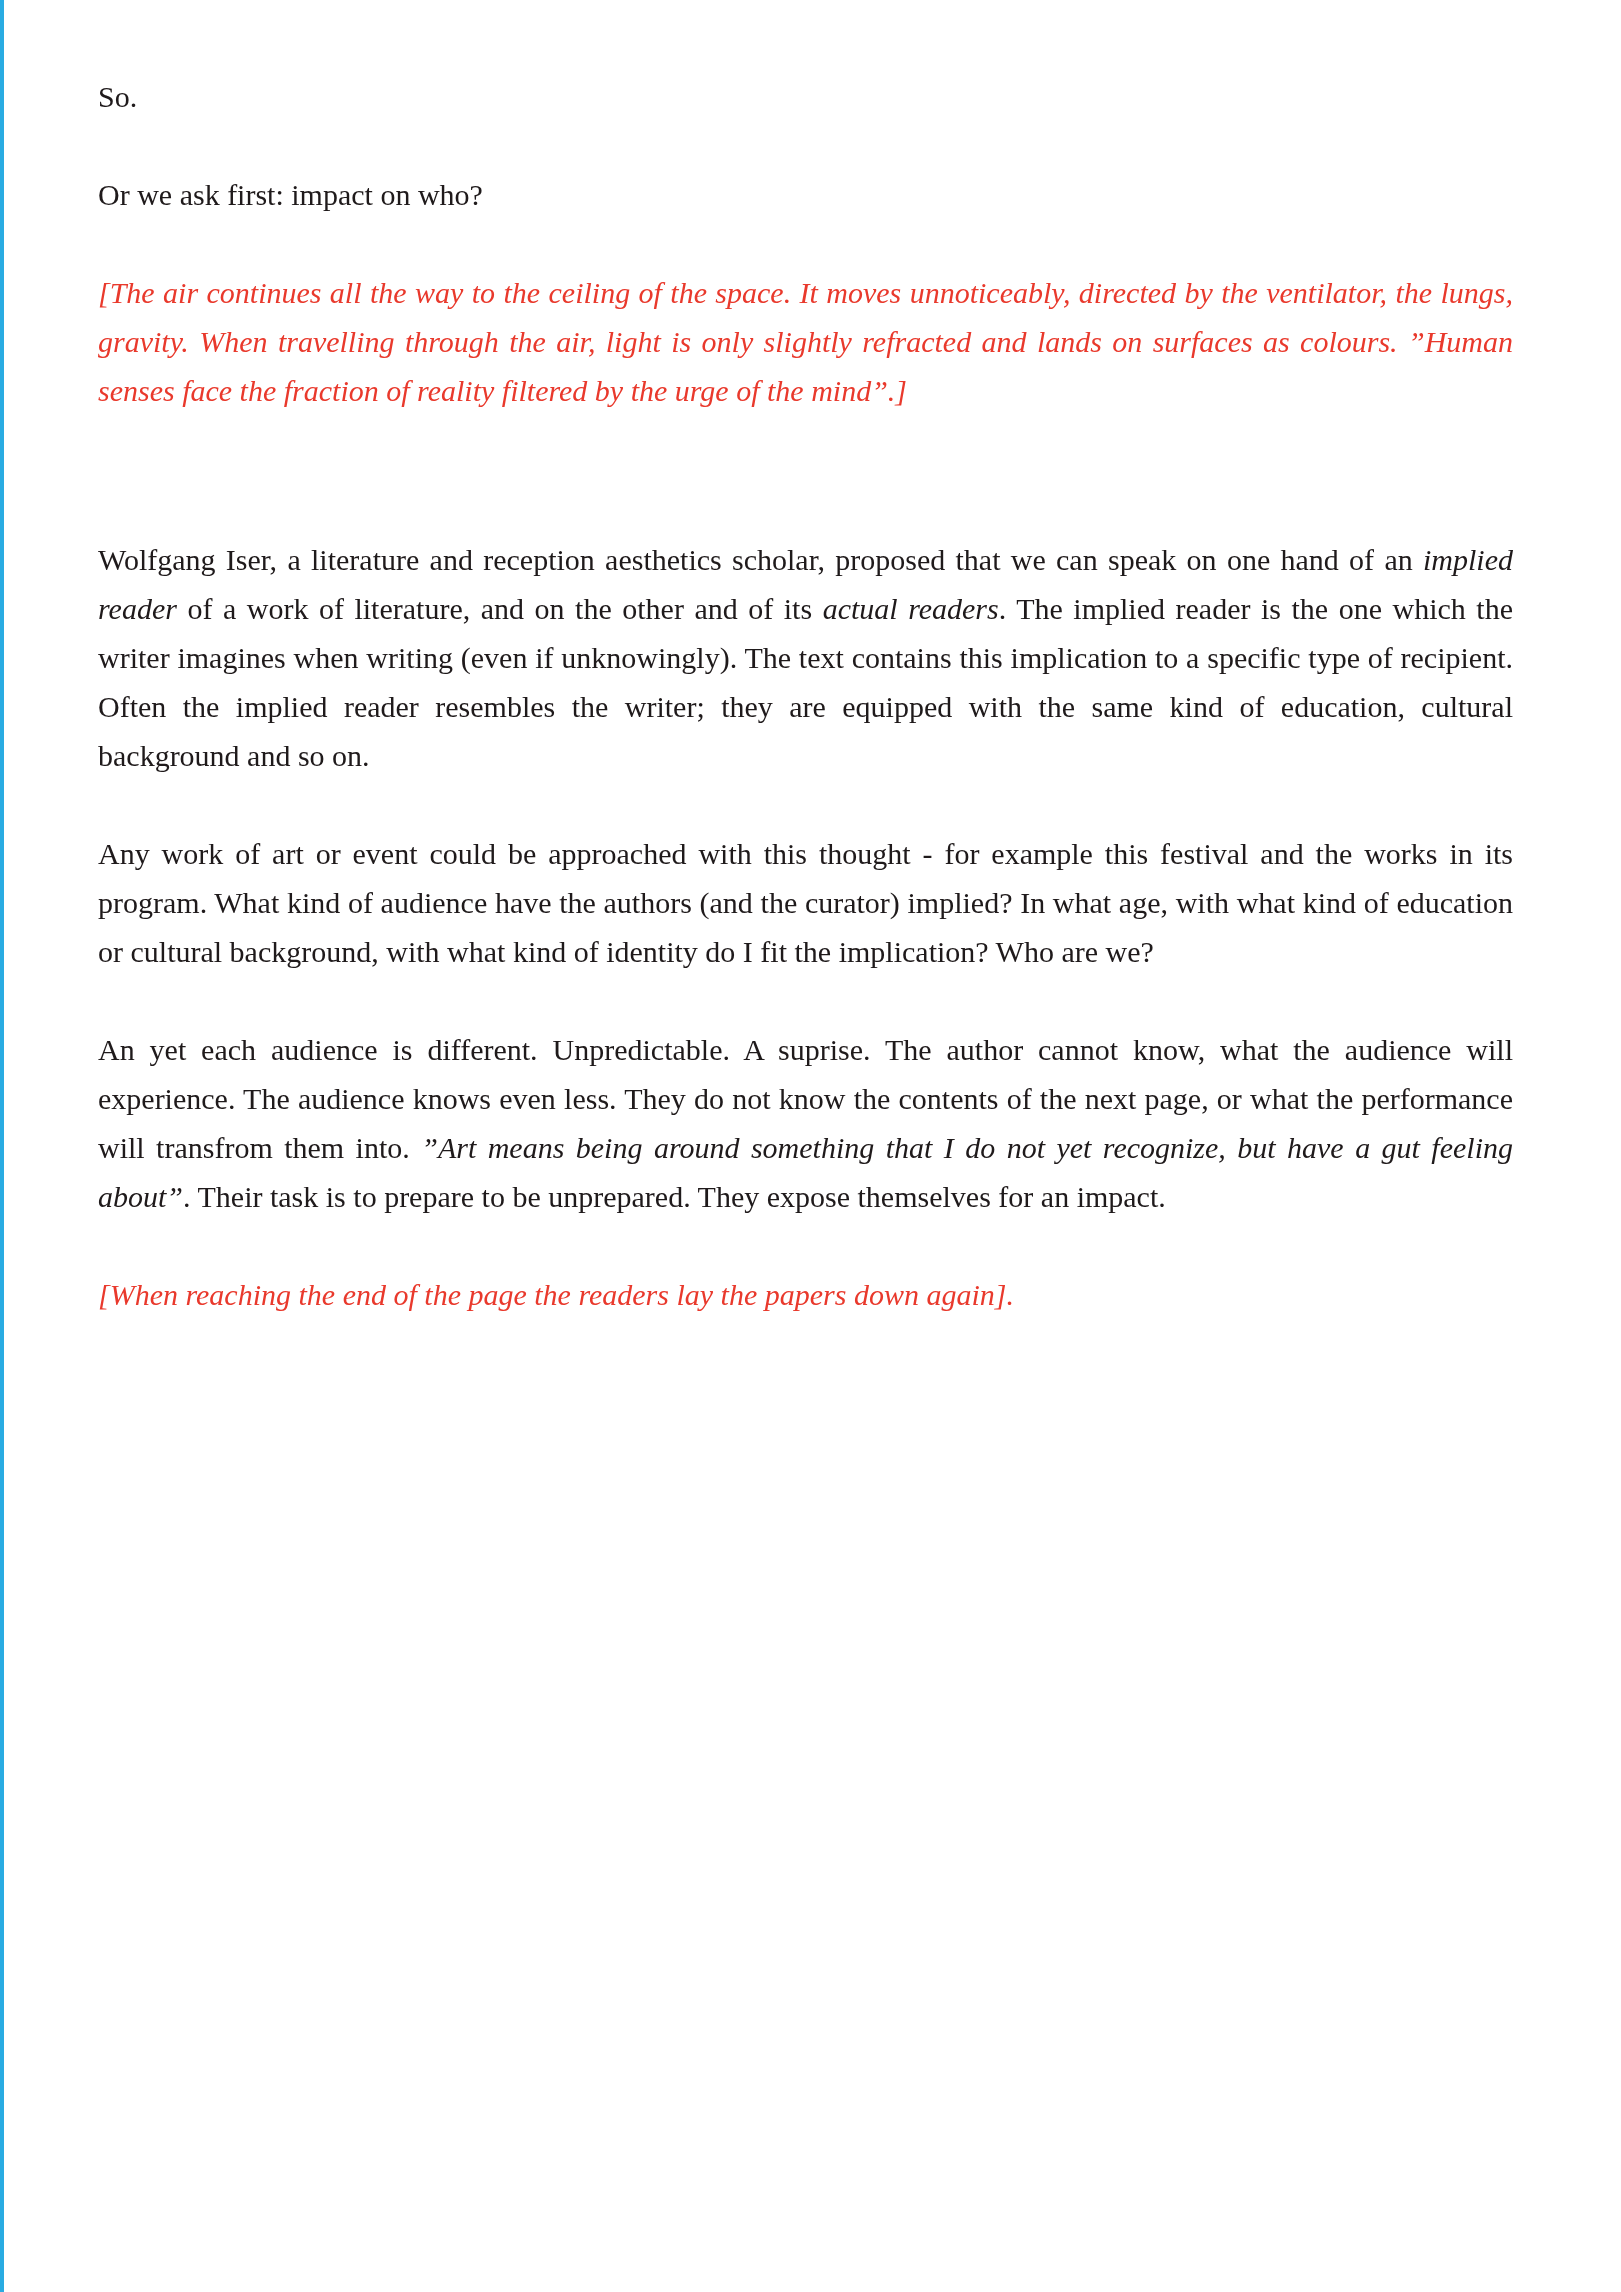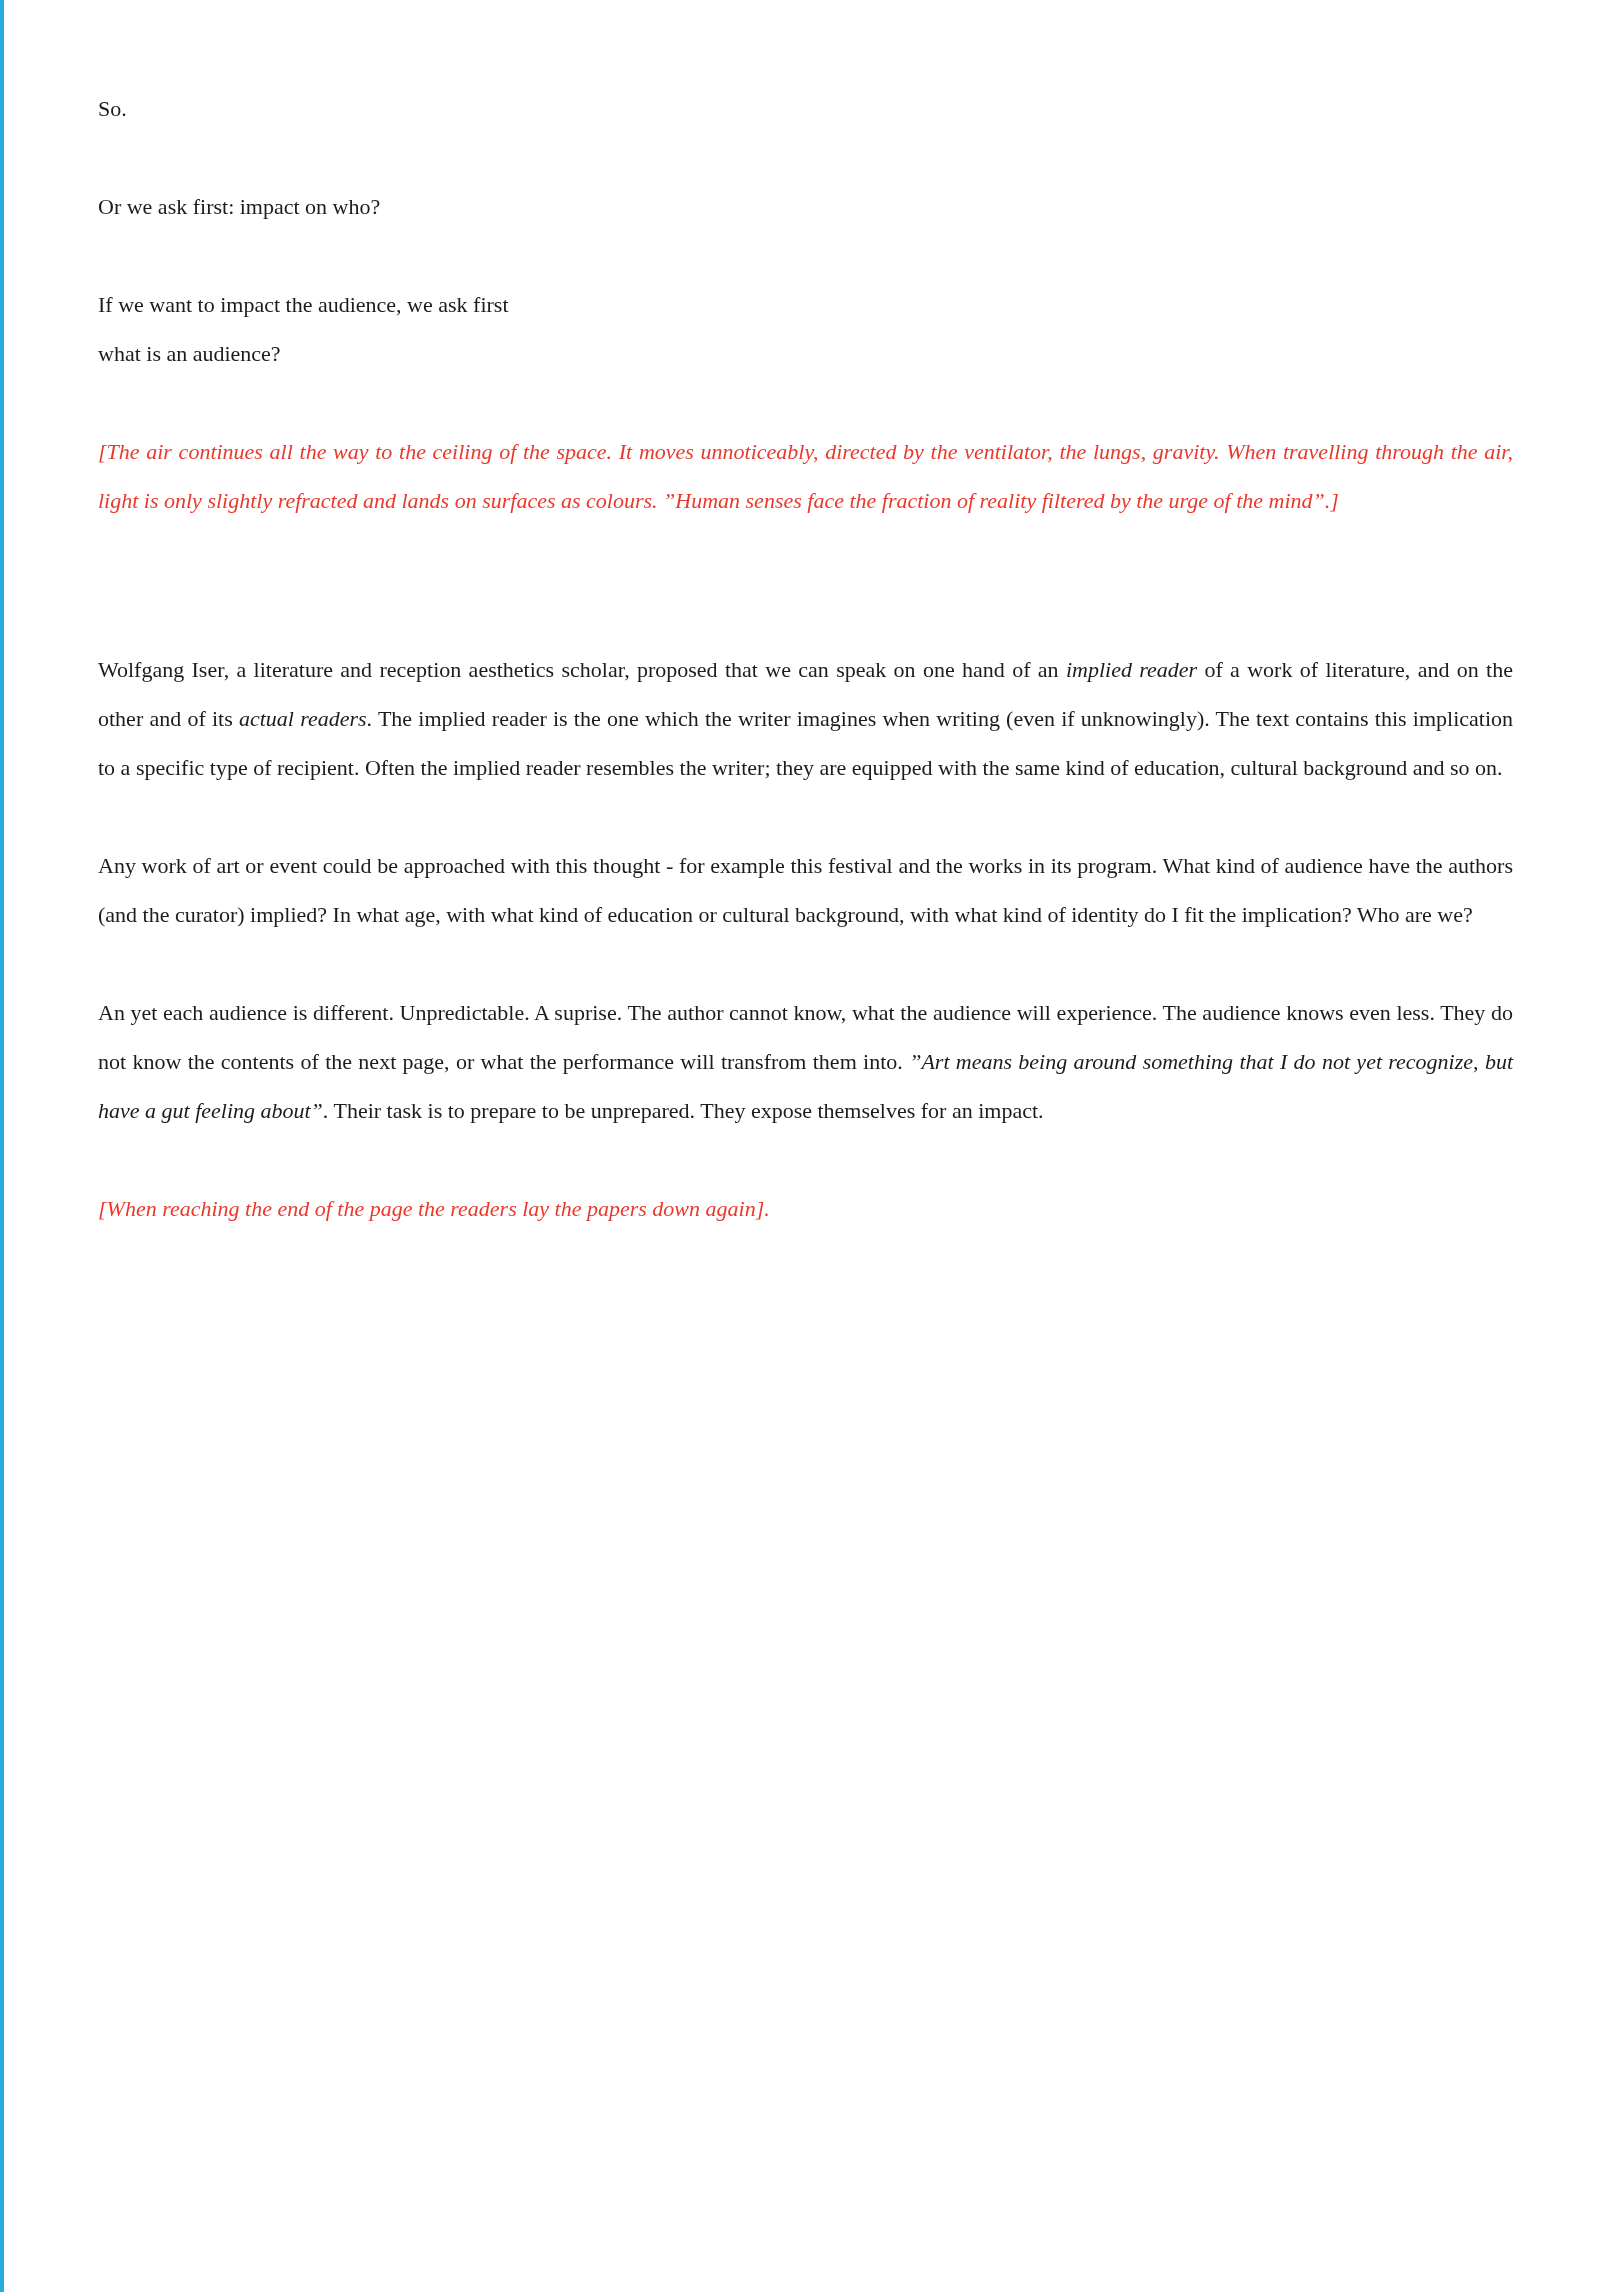--- a/index.html
+++ b/index.html
@@ -21,23 +21,23 @@
     position: absolute;
     left: 0;
     top: 0;
     width: 3.9px;
     height: 2293px;
     background: var(--accent-color, #29abe2);
   }
   .content {
     position: absolute;
     left: 98px;
-    top: 84px;
+    top: 72px;
     width: 1415px;
-    font-size: 22px;
+    font-size: 30px;
     line-height: 49px;
   }
   .para {
     margin: 0 0 49px 0;
     text-align: justify;
   }
   .para.short {
     text-align: left;
   }
   .para.red {
@@ -55,21 +55,20 @@
 <div class="page">
   <div class="accent-line"></div>
 
   <div class="content">
 
     <p class="para short">So.</p>
 
 
     <p class="para short">Or we ask first: impact on who?</p>
 
-    <p class="para short"><span>If we want to impact the audience, we ask first</span><br><span>what is an audience?</span></p>
 
     <p class="para red gap-large">[The air continues all the way to the ceiling of the space. It moves unnoticeably, directed by the ventilator, the lungs, gravity. When travelling through the air, light is only slightly refracted and lands on surfaces as colours. ”Human senses face the fraction of reality filtered by the urge of the mind”.]</p>
 
     <p class="para"><span>Wolfgang Iser, a literature and reception aesthetics scholar, proposed that we can speak on one hand of an </span><em>implied reader</em><span> of a work of literature, and on the other and of its </span><em>actual readers</em><span>. The implied reader is the one which the writer imagines when writing (even if unknowingly). The text contains this implication to a speci­fic type of recipient. Often the implied reader resembles the writer; they are equipped with the same kind of education, cultural background and so on.</span></p>
 
     <p class="para">Any work of art or event could be approached with this thought - for example this festival and the works in its program. What kind of audience have the authors (and the curator) implied? In what age, with what kind of education or cultural background, with what kind of identity do I fit the implication? Who are we?</p>
 
 
     <p class="para"><span>An yet each audience is different. Unpredictable. A suprise. The author cannot know, what the audience will experience. The audience knows even less. They do not know the contents of the next page, or what the per­formance will transfrom them into. </span><em>”Art means being around something that I do not yet recognize, but have a gut feeling about”</em><span>. Their task is to prepare to be unprepared. They expose themselves for an impact.</span></p>
 

